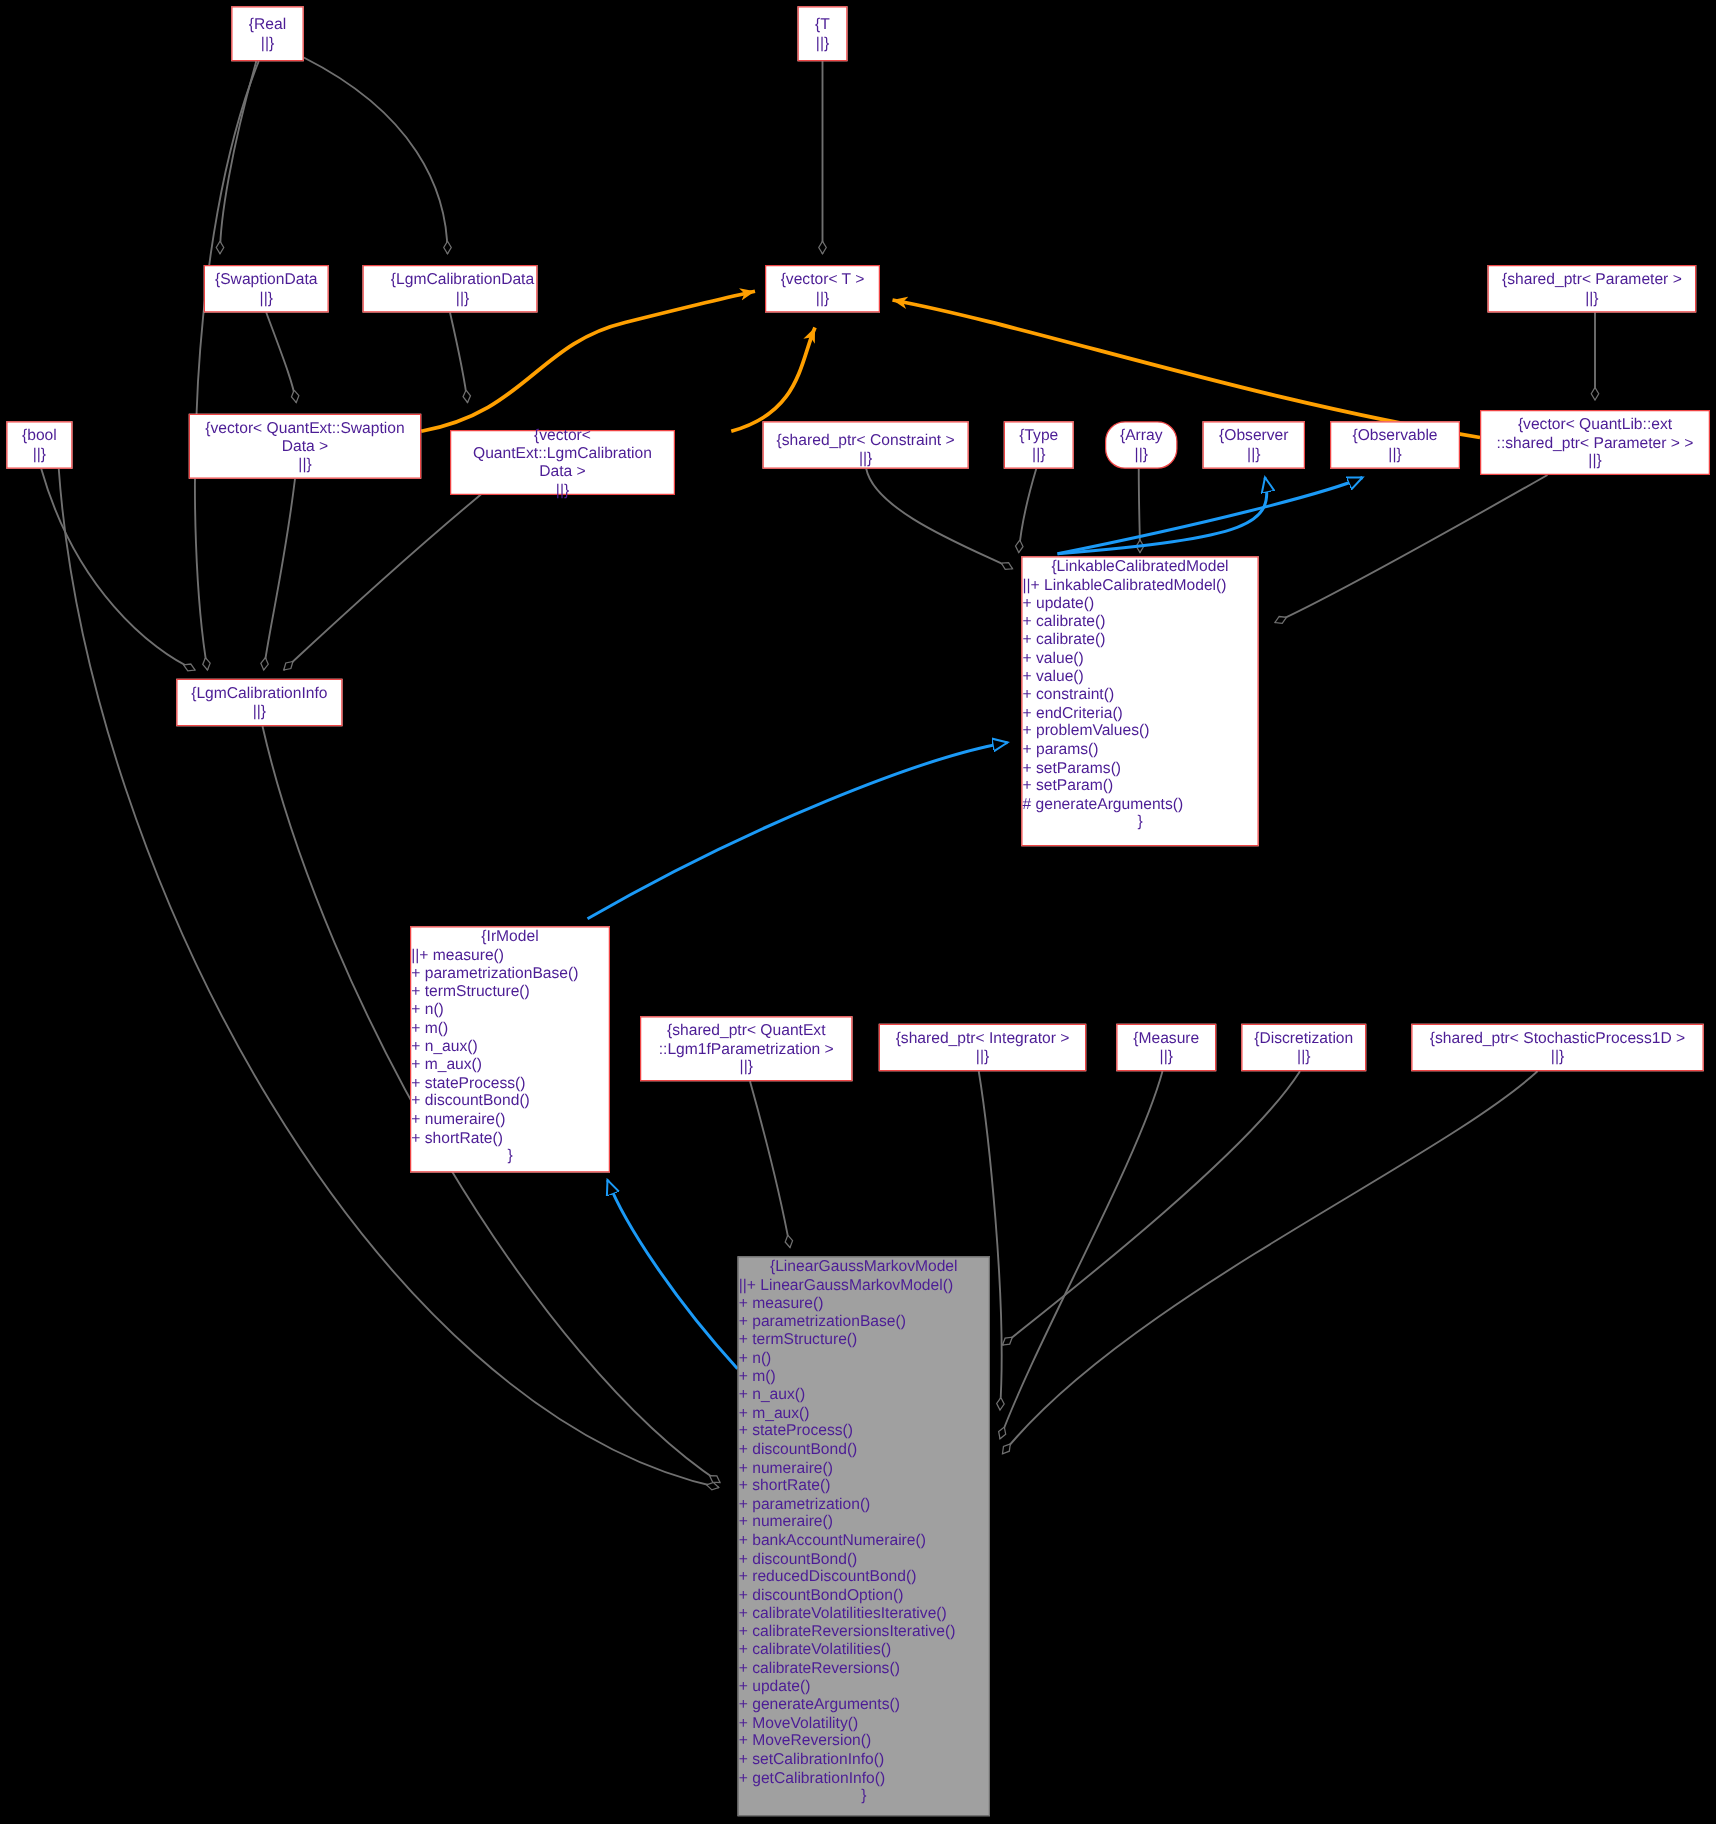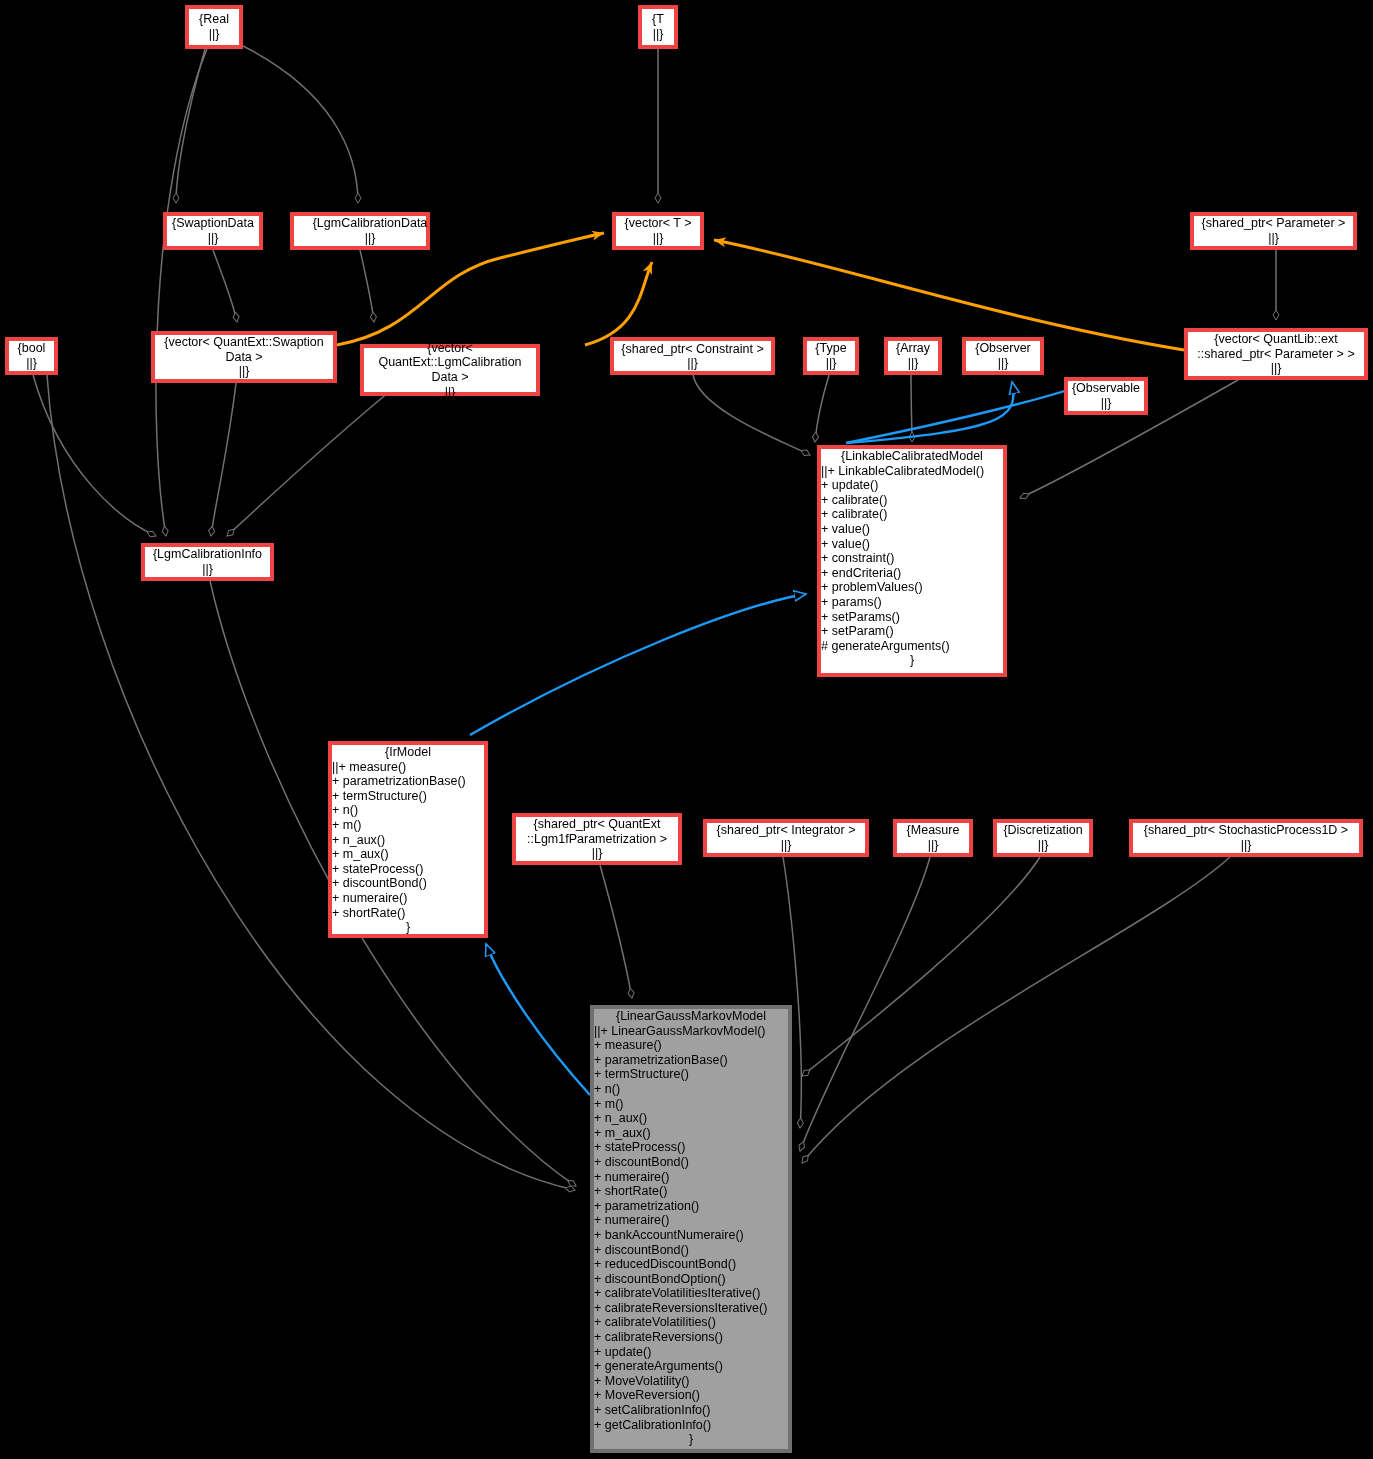--- a/index.html
+++ b/index.html
@@ -1,20 +1,20 @@
 <!DOCTYPE html>
 <html><head>
 <meta charset="utf-8">
 <style>
   html,body{margin:0;padding:0;background:#000;}
   #canvas{position:relative;width:1373px;height:1459px;background:#000;
           font-family:"Liberation Sans","DejaVu Sans",sans-serif;overflow:hidden;}
   svg.edges{position:absolute;left:0;top:0;width:1373px;height:1459px;}
-  .node{position:absolute;background:#fff;border:4px solid #ef4444;
-        box-sizing:border-box;color:#000000;text-align:center;}
+  .node{position:absolute;background:#fff;border:1px solid #ef4444;
+        box-sizing:border-box;color:#4c1d95;text-align:center;}
   .node.gray{background:#a0a0a0;border-color:#707070;}
   .node .title{display:block;font-size:12.5px;line-height:14.6px;white-space:pre-line;}
   .node .members{display:block;text-align:left;font-size:12.5px;line-height:14.6px;}
   .node .members span{display:block;white-space:pre;}
   .node .brace{display:block;text-align:center;font-size:12.5px;line-height:14.6px;}
   .simple{display:flex;flex-direction:column;align-items:center;justify-content:center;}
 </style>
 </head>
 <body>
 
@@ -110,29 +110,29 @@
       <span class="brace">||}</span>
     </div>
     <div class="node simple" style="left: 610px; top: 337px; width: 165px; height: 38px; justify-content: flex-end;">
       <span class="title">{shared_ptr&lt; Constraint &gt;</span>
       <span class="brace">||}</span>
     </div>
     <div class="node simple" style="left: 803px; top: 337px; width: 56px; height: 38px;">
       <span class="title">{Type</span>
       <span class="brace">||}</span>
     </div>
-    <div class="node simple" style="left: 884px; top: 337px; width: 58px; height: 38px;">
+    <div class="node simple" style="left: 884px; top: 337px; width: 58px; height: 38px; border-radius: 16px;">
       <span class="title">{Array</span>
       <span class="brace">||}</span>
     </div>
     <div class="node simple" style="left: 962px; top: 337px; width: 82px; height: 38px;">
       <span class="title">{Observer</span>
       <span class="brace">||}</span>
     </div>
-    <div class="node simple" style="left: 1064px; top: 337px; width: 84px; height: 38px; margin-top: 40px;">
+    <div class="node simple" style="left: 1064px; top: 337px; width: 104px; height: 38px;">
       <span class="title">{Observable</span>
       <span class="brace">||}</span>
     </div>
     <div class="node simple" style="left: 1184px; top: 328px; width: 184px; height: 52px;">
       <span class="title">{vector&lt; QuantLib::ext
 ::shared_ptr&lt; Parameter &gt; &gt;</span>
       <span class="brace">||}</span>
     </div>
     <div class="node simple" style="left: 141px; top: 543px; width: 133px; height: 38px;">
       <span class="title">{LgmCalibrationInfo</span>

